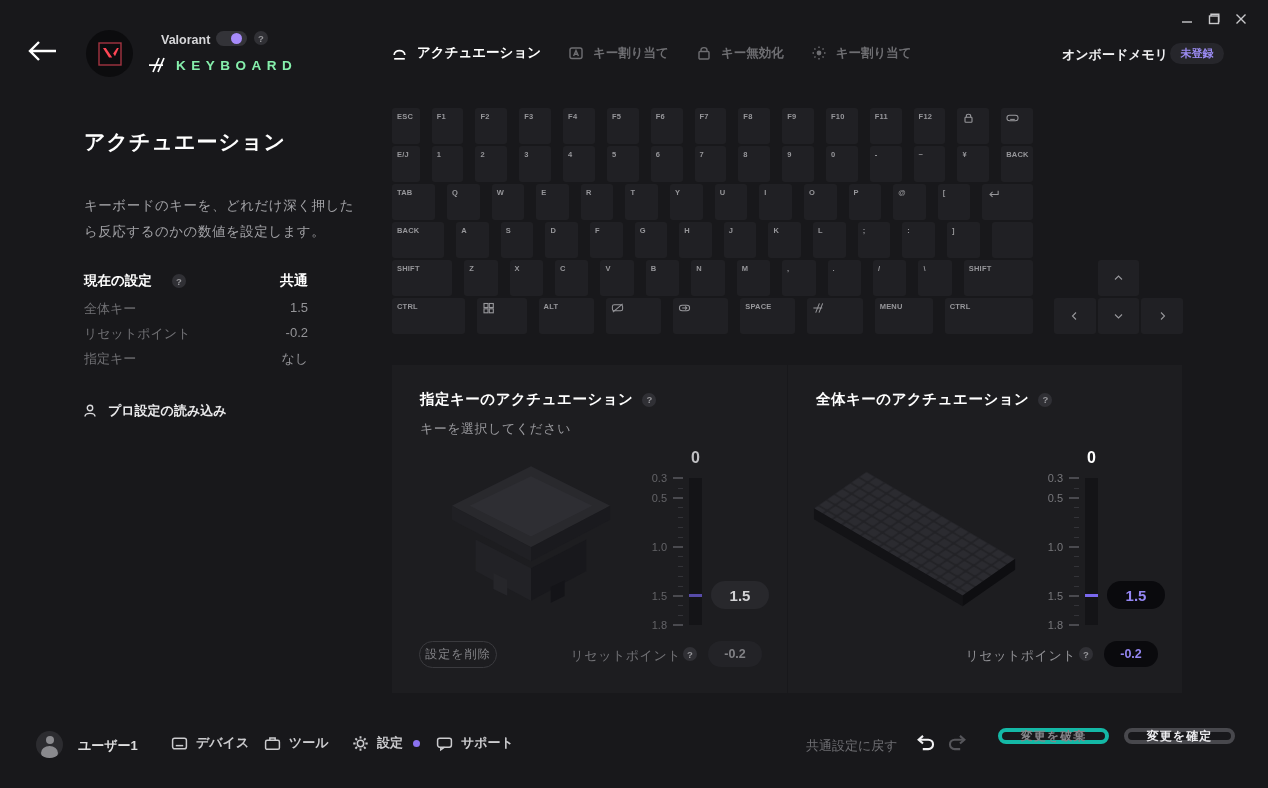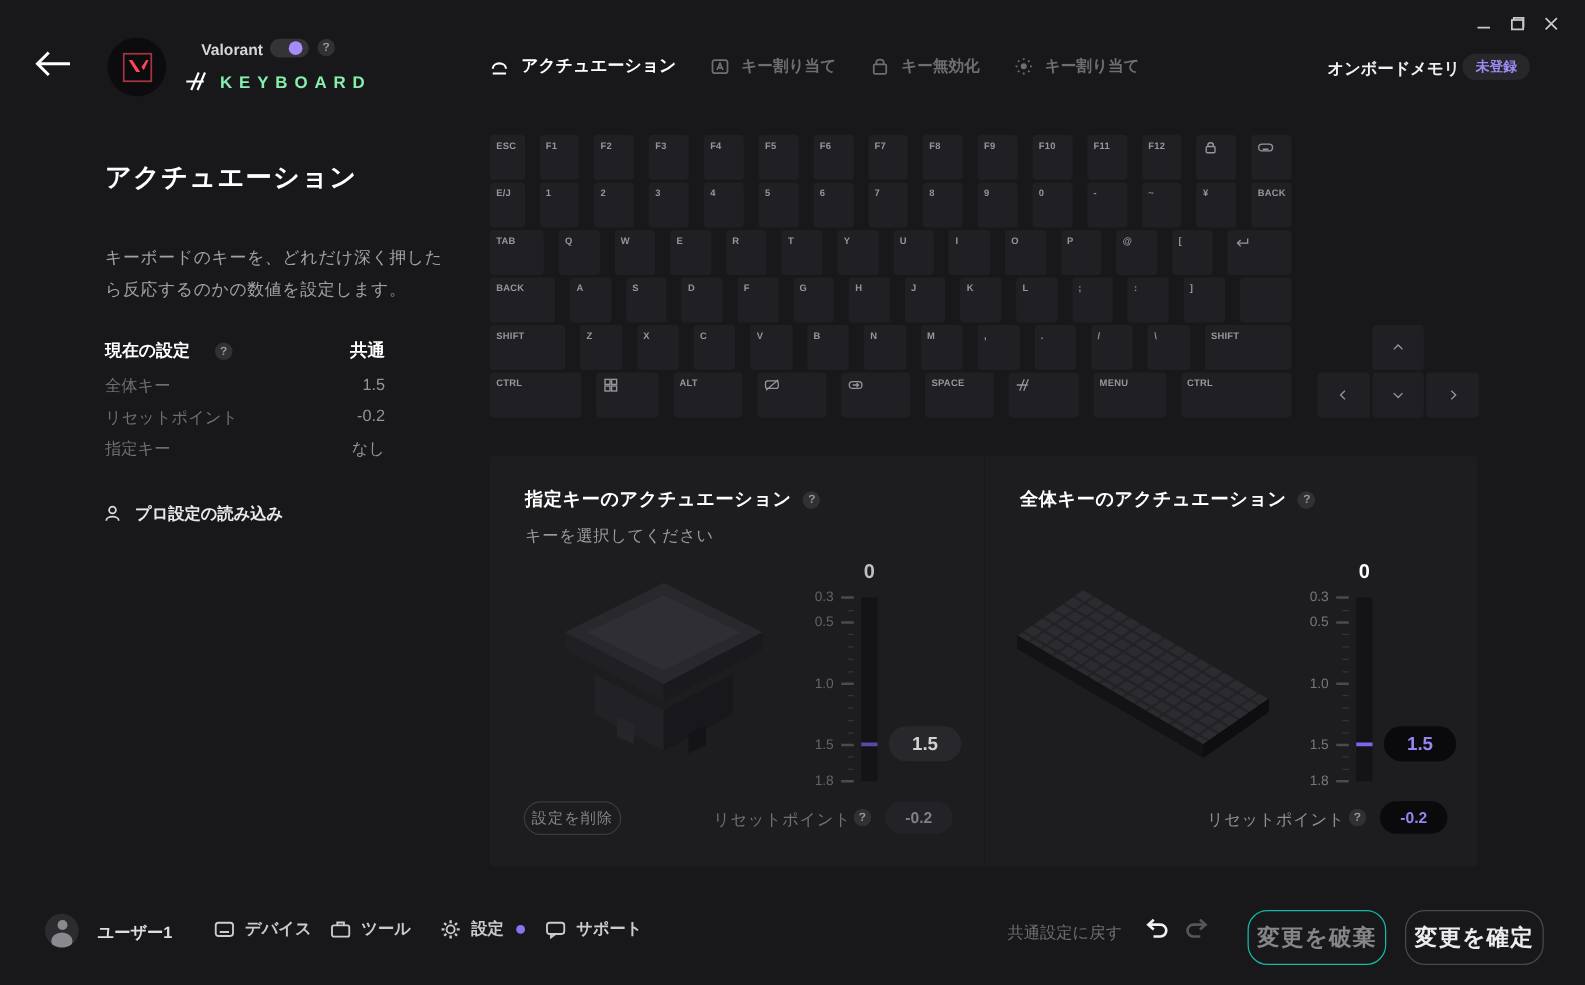--- a/index.html
+++ b/index.html
@@ -100,22 +100,22 @@
   .fuser{position:absolute;left:78px;top:737px;font-size:13px;font-weight:700;color:#dededf}
   .fitem{position:absolute;top:734px;display:flex;align-items:center;gap:8px;cursor:pointer}
   .fitem svg{stroke:#cbcbce;stroke-width:1.4;fill:none}
   .fitem span{font-size:13px;font-weight:700;color:#cbcbce}
   .fdot{width:7px;height:7px;border-radius:50%;background:#8b72f0;margin-left:2px}
   .freset{position:absolute;left:806px;top:737px;font-size:13px;color:#6f6f73;cursor:pointer}
   .undo{position:absolute;left:914px;top:732px;width:22px;height:22px;cursor:pointer}
   .undo svg{stroke:#f2f2f4;stroke-width:1.9;fill:none}
   .redo{position:absolute;left:947px;top:732px;width:22px;height:22px;cursor:pointer;transform:scaleX(-1)}
   .redo svg{stroke:#55555a;stroke-width:1.9;fill:none}
-  .fbtn{position:absolute;top:728px;height:44px;border-radius:16px;border:1px solid #14b8a6;
-    display:flex;align-items:center;justify-content:center;font-size:18px;font-weight:700;
+  .fbtn{position:absolute;top:728px;height:16px;border-radius:16px;border:4px solid #14b8a6;
+    display:flex;align-items:center;justify-content:center;font-size:12px;font-weight:700;
     background:transparent;cursor:pointer;letter-spacing:1px}
   .fbtn.discard{left:998px;width:111px;color:#85858a}
   .fbtn.confirm{left:1124px;width:111px;color:#ededf0;border-color:#48484d}
 </style>
 </head>
 <body>
 
 <div class="winctl" style="left:1178px">
   <svg width="12" height="12" viewBox="0 0 12 12">
       <path d="M1,9 H11"></path>

